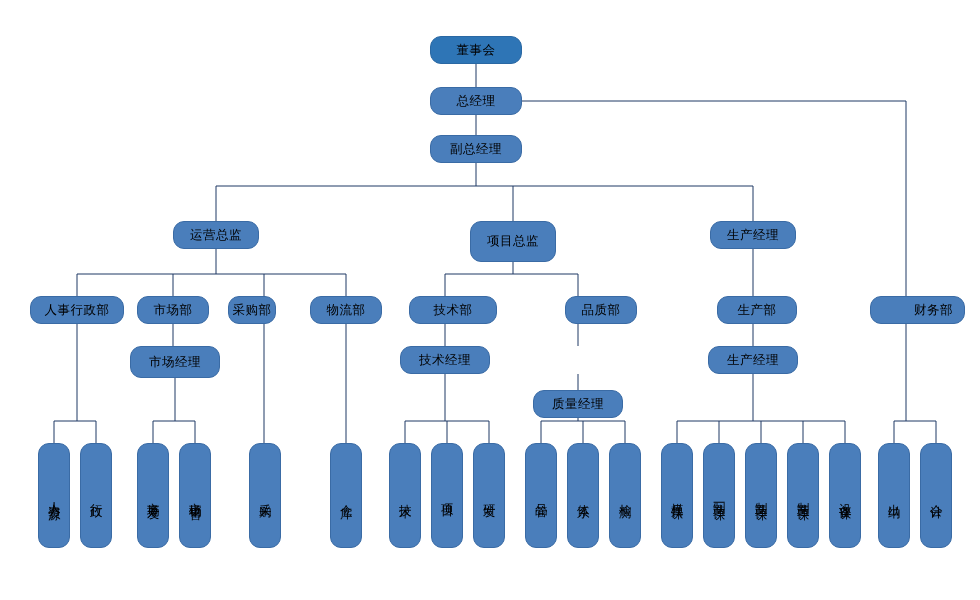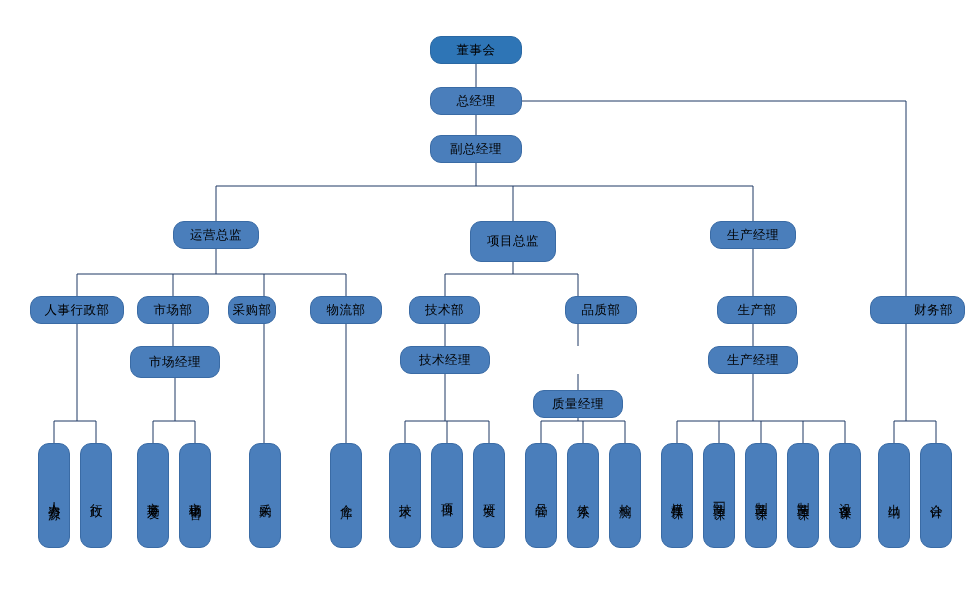--- a/index.html
+++ b/index.html
@@ -80,21 +80,21 @@
       <div class="node dark" style="left: 430px; top: 36px; width: 92px; height: 28px;">董事会</div>
       <div class="node" style="left: 430px; top: 87px; width: 92px; height: 28px;">总经理</div>
       <div class="node" style="left: 430px; top: 135px; width: 92px; height: 28px;">副总经理</div>
       <div class="node" style="left: 173px; top: 221px; width: 86px; height: 28px;">运营总监</div>
       <div class="node" style="left: 470px; top: 221px; width: 86px; height: 41px;">项目总监</div>
       <div class="node" style="left: 710px; top: 221px; width: 86px; height: 28px;">生产经理</div>
       <div class="node" style="left: 30px; top: 296px; width: 94px; height: 28px; text-align: right;">人事行政部</div>
       <div class="node" style="left: 137px; top: 296px; width: 72px; height: 28px;">市场部</div>
       <div class="node" style="left: 228px; top: 296px; width: 48px; height: 28px;">采购部</div>
       <div class="node" style="left: 310px; top: 296px; width: 72px; height: 28px;">物流部</div>
-      <div class="node" style="left: 409px; top: 296px; width: 71px; height: 28px;">技术部</div>
+      <div class="node" style="left: 409px; top: 296px; width: 88px; height: 28px;">技术部</div>
       <div class="node" style="left: 542px; top: 296px; width: 72px; height: 28px; margin-left: 23px;">品质部</div>
       <div class="node" style="left: 717px; top: 296px; width: 80px; height: 28px;">生产部</div>
       <div class="node" style="left: 870px; top: 296px; width: 95px; height: 28px; padding-left: 32px;">财务部</div>
       <div class="node" style="left: 130px; top: 346px; width: 90px; height: 32px;">市场经理</div>
       <div class="node" style="left: 400px; top: 346px; width: 90px; height: 28px;">技术经理</div>
       <div class="node" style="left: 533px; top: 346px; width: 90px; height: 28px; margin-top: 44px;">质量经理</div>
       <div class="node" style="left: 708px; top: 346px; width: 90px; height: 28px;">生产经理</div>
       <div class="node vert" style="left: 38px; top: 443px; width: 32px; height: 105px;">人力资源</div>
       <div class="node vert" style="left: 80px; top: 443px; width: 32px; height: 105px;">行政</div>
       <div class="node vert" style="left: 137px; top: 443px; width: 32px; height: 105px;">市场开发</div>

